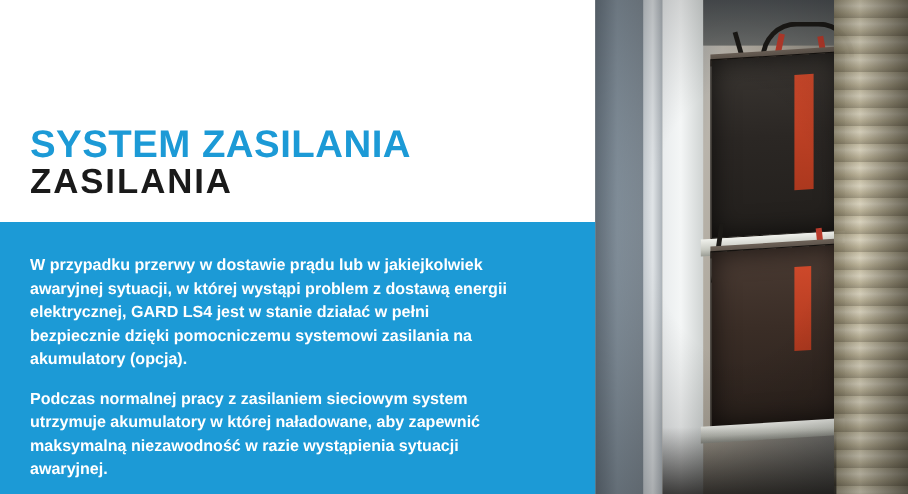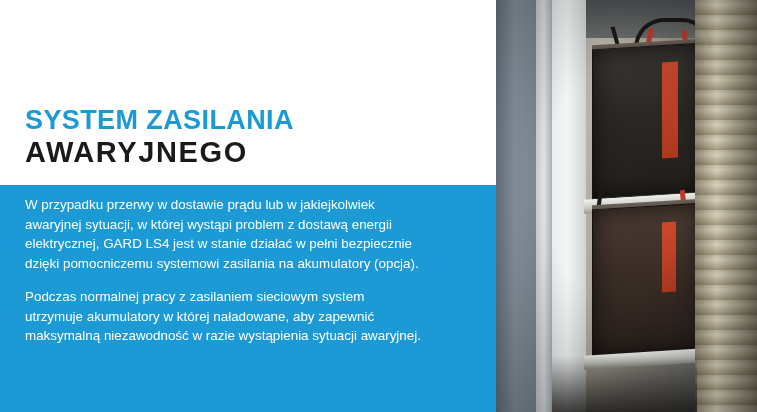--- a/index.html
+++ b/index.html
@@ -165,43 +165,44 @@
   }
 
   
   #heading {
     position: absolute;
     left: 25px;
     top: 104px;
     width: 460px;
   }
   .head-line1 {
-    font-size: 27px;
+    font-size: 32px;
     font-weight: bold;
     color: #1c9ad6;
     letter-spacing: 0.4px;
     line-height: 32px;
     white-space: nowrap;
   }
   .head-line2 {
     font-size: 29px;
     font-weight: bold;
     color: #1a1a1a;
     letter-spacing: 1.6px;
     line-height: 33px;
     white-space: nowrap;
   }
 
   
   #body-text {
     position: absolute;
     left: 25px;
-    top: 195px;
+    top: 211px;
     width: 400px;
     color: #ffffff;
+    font-weight: bold;
   }
   #body-text p {
     margin: 0 0 14px 0;
     font-size: 13.4px;
     line-height: 19.5px;
     color: #ffffff;
   }
   #body-text p:last-child { margin-bottom: 0; }
 </style>
 </head>
@@ -239,21 +240,21 @@
     <div class="ph-hose"></div>
     <div class="ph-hose-shade"></div>
     <div class="ph-floor"></div>
     <div class="ph-vignette"></div>
   </div>
 
   <div id="blue-panel"></div>
 
   <div id="heading">
     <div class="head-line1">SYSTEM ZASILANIA</div>
-    <div class="head-line2">AWARYJNEGO</div>
+    <div class="head-line2">ZASILANIA</div>
   </div>
 
   <div id="body-text">
     <p>W przypadku przerwy w dostawie prądu lub w jakiejkolwiek awaryjnej sytuacji, w której wystąpi problem z dostawą energii elektrycznej, GARD LS4 jest w stanie działać w pełni bezpiecznie dzięki pomocniczemu systemowi zasilania na akumulatory (opcja).</p>
     <p>Podczas normalnej pracy z zasilaniem sieciowym system utrzymuje akumulatory w której naładowane, aby zapewnić maksymalną niezawodność w razie wystąpienia sytuacji awaryjnej.</p>
   </div>
 
 </div>
 
 </body></html>

